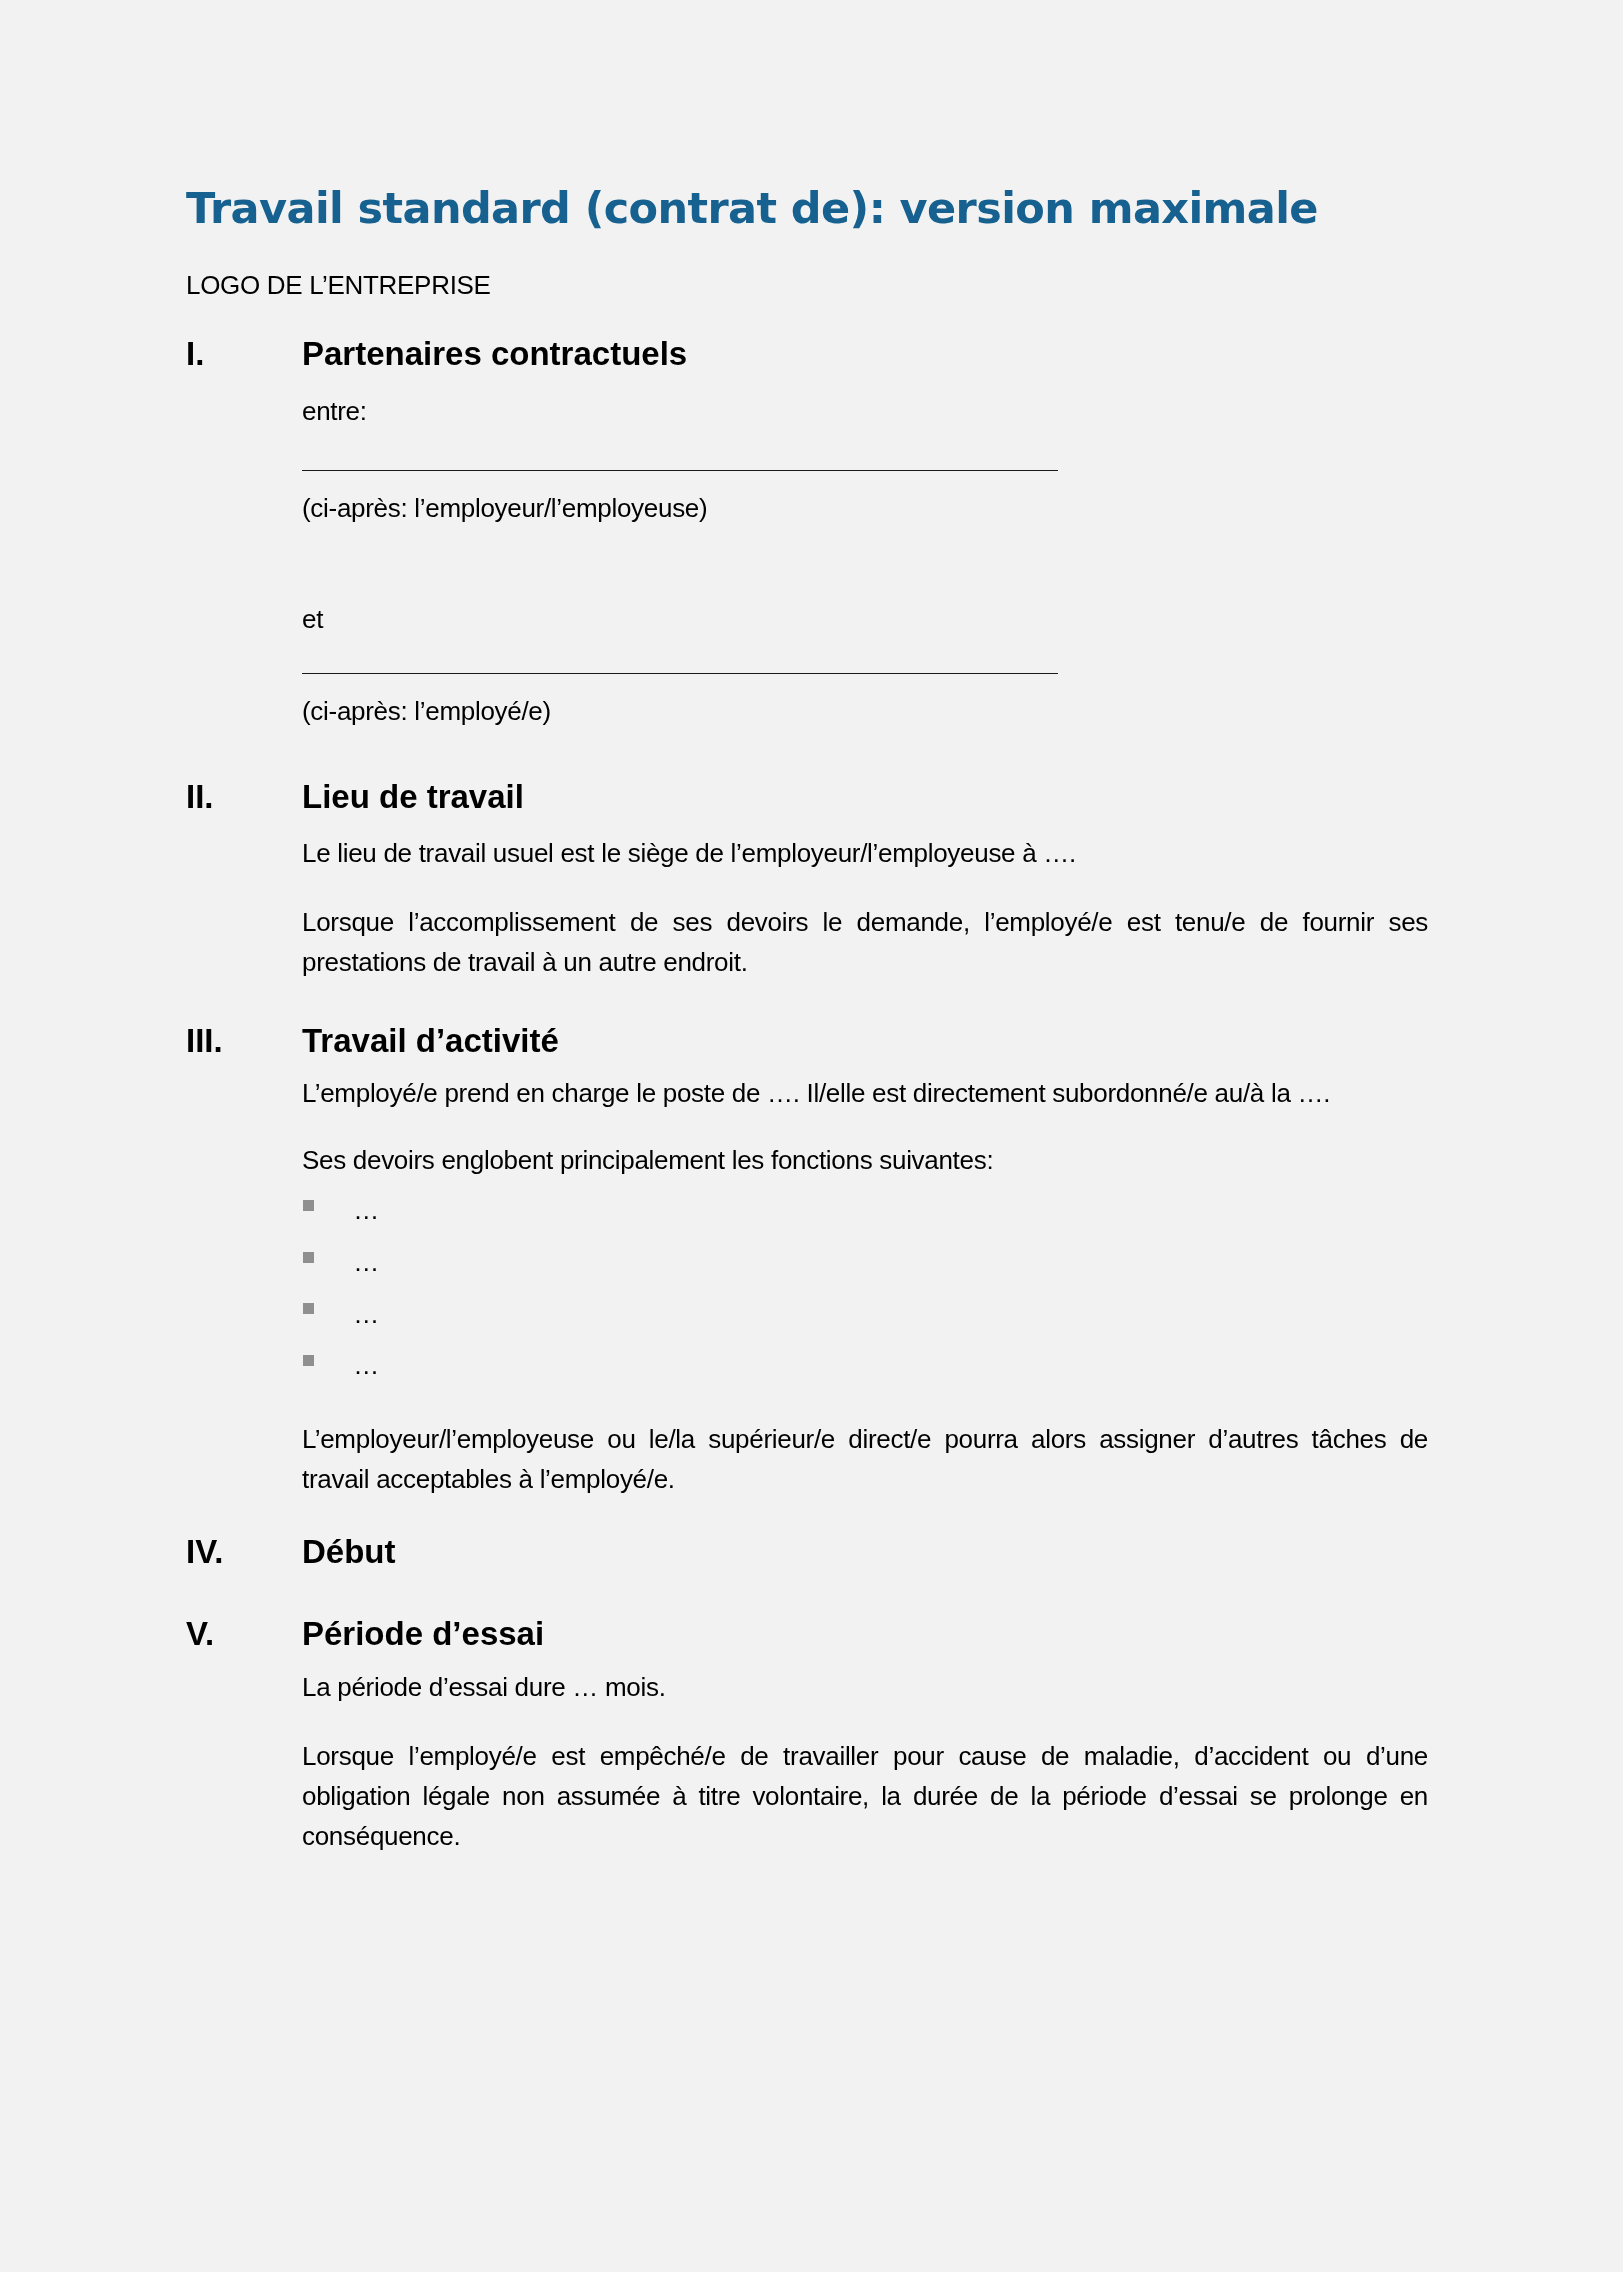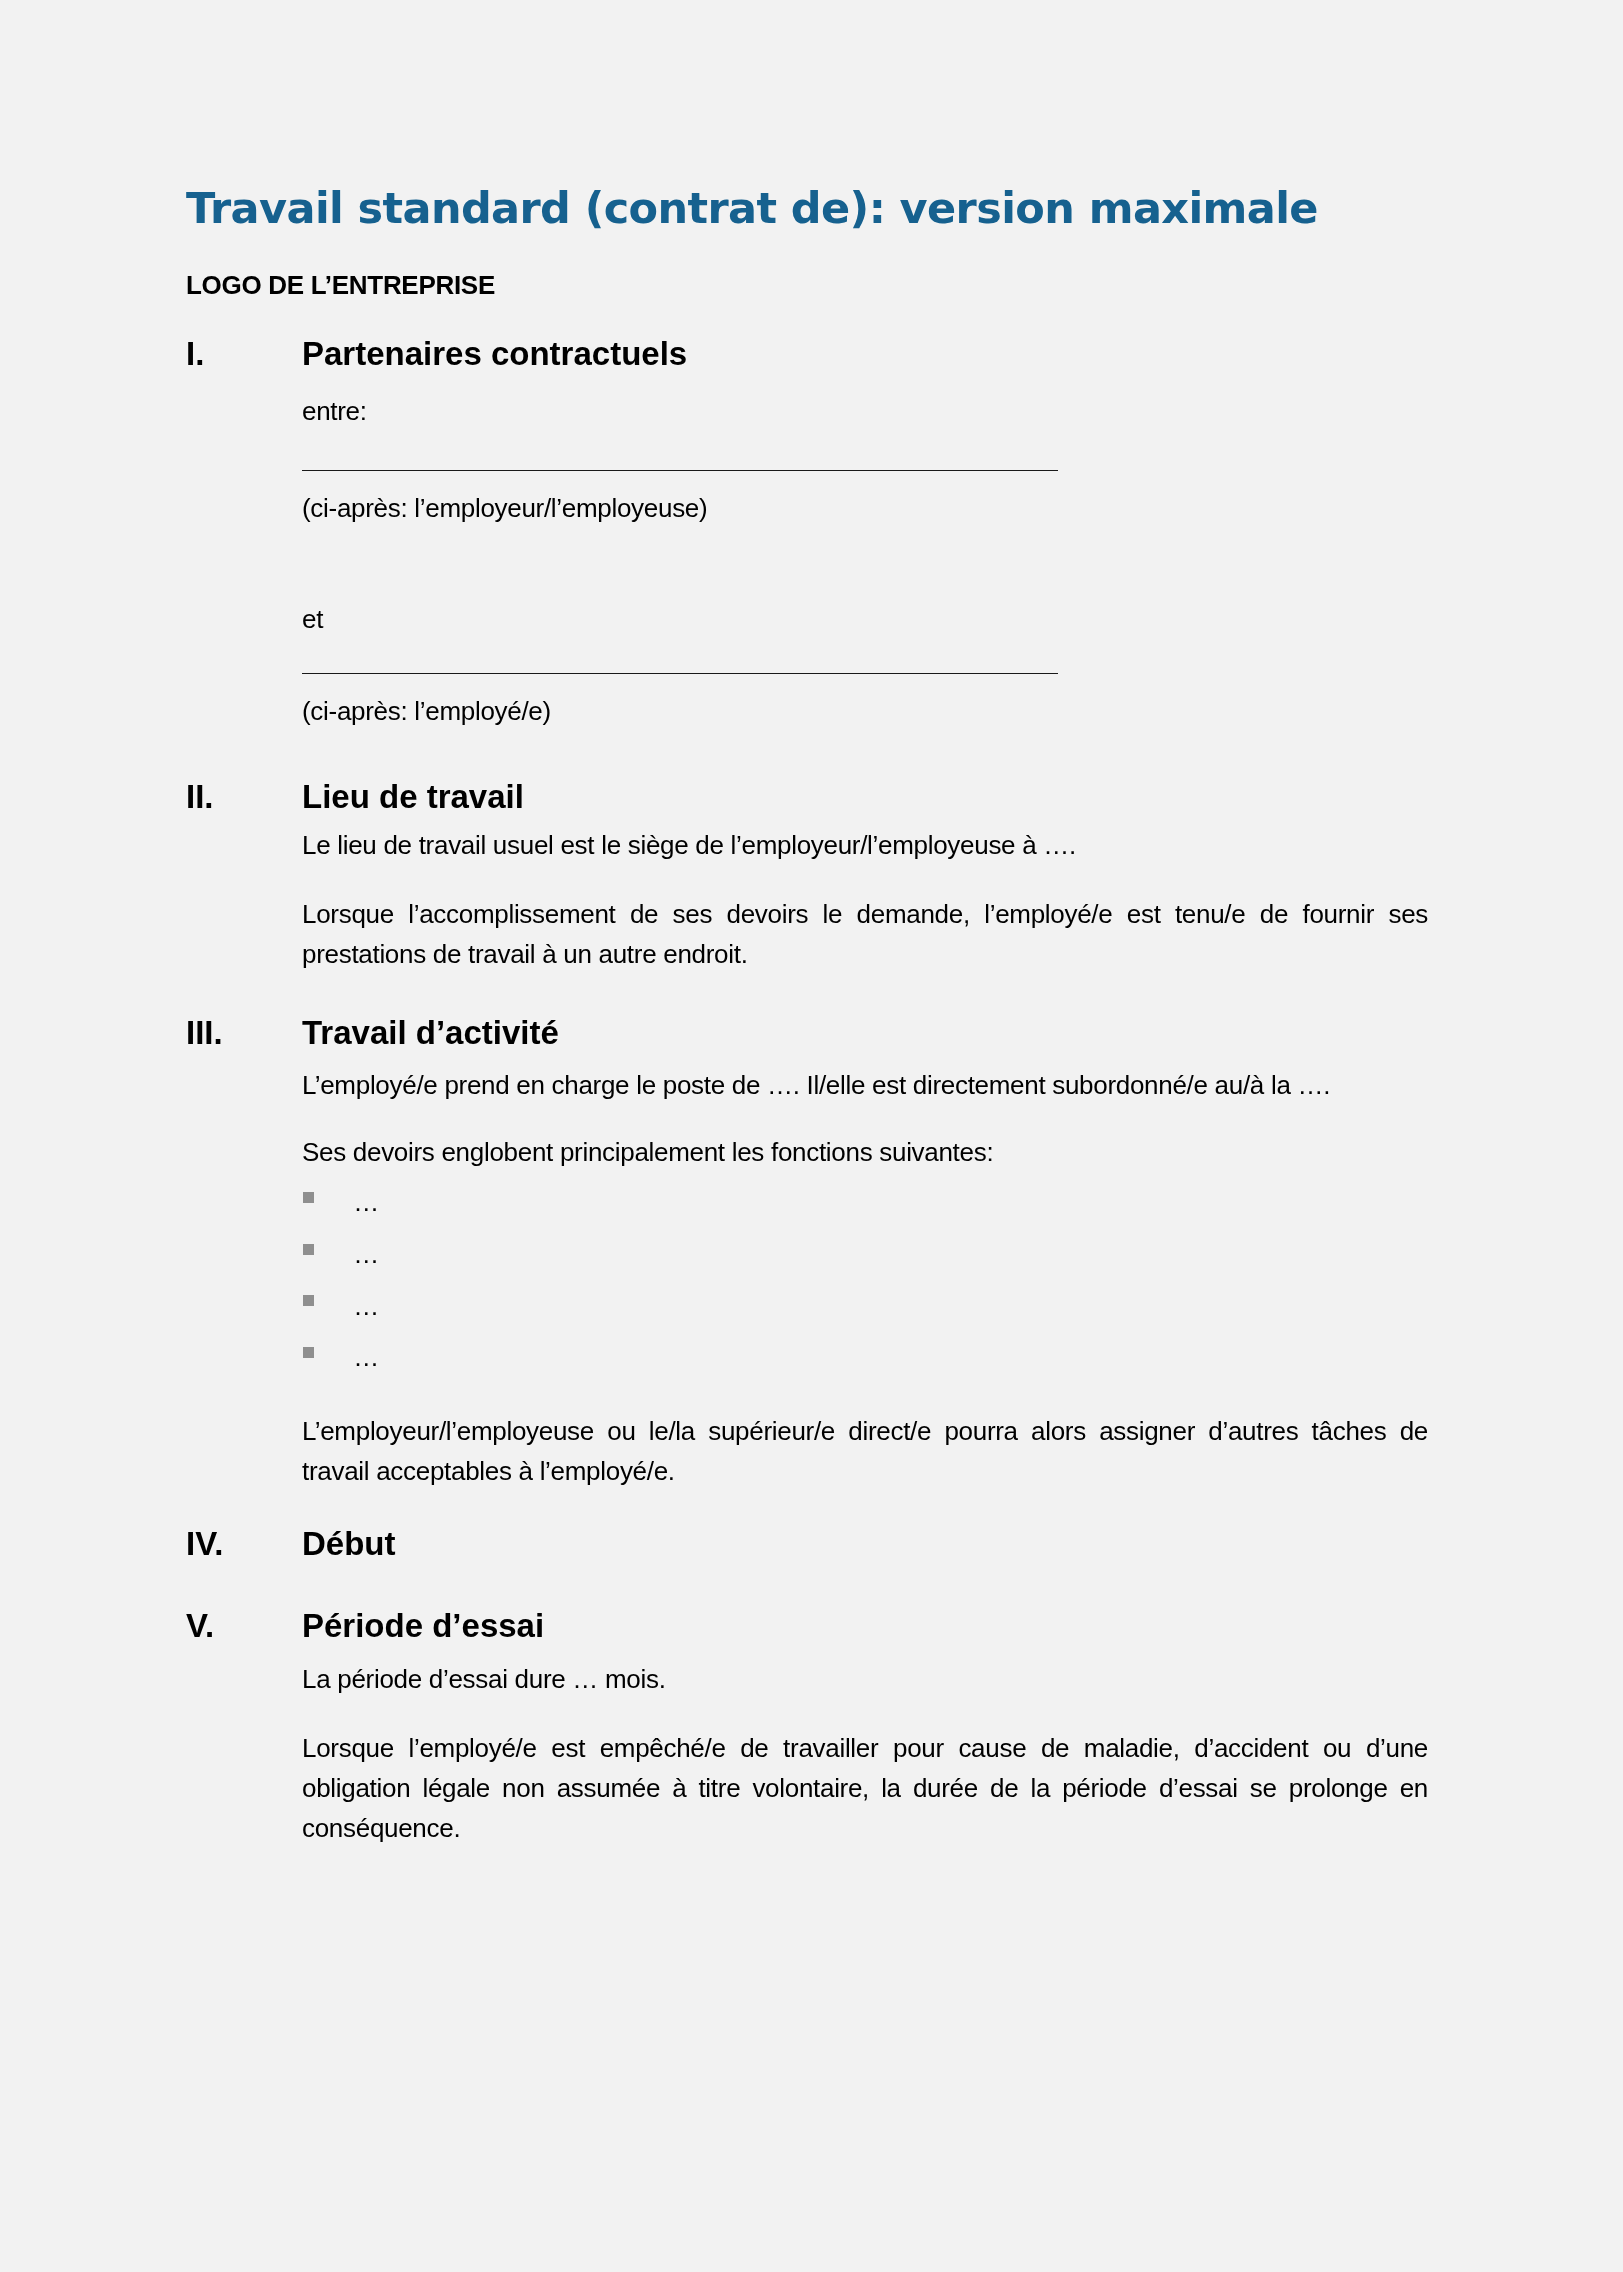--- a/index.html
+++ b/index.html
@@ -23,21 +23,21 @@
     color: #000;
   }
   .title {
     font-family: "DejaVu Sans", sans-serif;
     font-weight: bold;
     font-size: 43px;
     line-height: 49px;
     letter-spacing: -0.6px;
     color: var(--accent);
   }
-  .logo { margin-top: 32px; font-weight: bold; }
+  .logo { margin-top: 32px; }
   .heading {
     display: flex;
     font-family: "Liberation Sans", sans-serif;
     font-weight: bold;
     font-size: 33px;
     line-height: 43px;
     letter-spacing: 0;
   }
   .heading .num { flex: none; width: 116px; }
   .sbody { margin-left: 116px; width: 1126px; }
@@ -87,21 +87,21 @@
       <p style="margin-top:17px">(ci-après: l’employé/e)</p>
     </div>
   </section>
 
   <section>
     <div class="heading" style="margin-top:44px">
       <span class="num">II.</span>
       <span>Lieu de travail</span>
     </div>
     <div class="sbody">
-      <p style="margin-top:7px">Le lieu de travail usuel est le siège de l’employeur/l’employeuse à ….</p>
+      <p style="margin-top:15px">Le lieu de travail usuel est le siège de l’employeur/l’employeuse à ….</p>
       <p class="just" style="margin-top:29px">Lorsque l’accomplissement de ses devoirs le demande, l’employé/e est tenu/e de fournir ses prestations de travail à un autre endroit.</p>
     </div>
   </section>
 
   <section>
     <div class="heading" style="margin-top:37px">
       <span class="num">III.</span>
       <span>Travail d’activité</span>
     </div>
     <div class="sbody">

